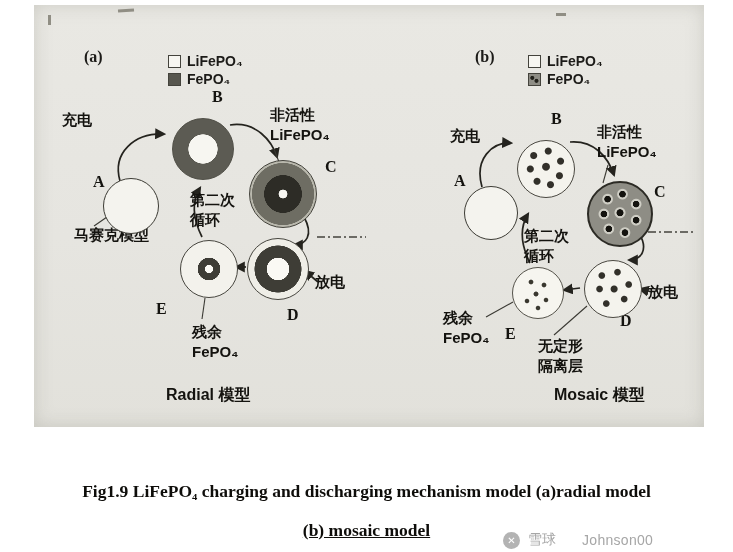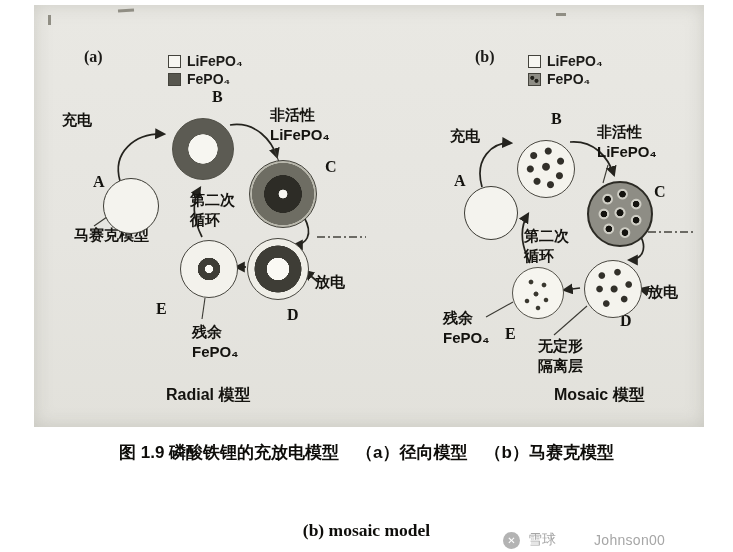--- a/index.html
+++ b/index.html
@@ -70,21 +70,21 @@
   .artifact{position:absolute;background:#908e84;}
 
   .caption-cn{position:absolute;left:0;top:441px;width:733px;text-align:center;
     font-weight:bold;font-size:17px;color:#0e0d0a;}
   .caption-en{position:absolute;left:0;width:733px;text-align:center;
     font-family:"Liberation Serif","DejaVu Serif",serif;font-weight:bold;font-size:17.5px;color:#0e0d0a;}
 
   .watermark{position:absolute;left:503px;top:531px;display:flex;align-items:center;gap:8px;color:#a6a6a6;font-size:14px;}
   .wm-logo{width:17px;height:17px;border-radius:50%;background:#b3b3b3;color:#ffffff;
     display:flex;align-items:center;justify-content:center;font-size:10px;font-weight:bold;flex:0 0 auto;}
-  .wm-user{margin-left:30px;letter-spacing:.3px;text-align:center;}
+  .wm-user{margin-left:18px;letter-spacing:.3px;text-align:center;}
 </style>
 </head>
 <body>
 
 <div class="page">
 
   <div class="scan"></div>
   <div class="artifact" style="left:118px;top:9px;width:16px;height:3px;transform:rotate(-4deg);"></div>
   <div class="artifact" style="left:48px;top:15px;width:3px;height:10px;"></div>
   <div class="artifact" style="left:556px;top:13px;width:10px;height:3px;"></div>
@@ -194,22 +194,22 @@
 
     <div class="circle cA" style="left:464px;top:186px;width:52px;height:52px;"></div>
     <div class="circle cB-b" style="left:517px;top:140px;width:56px;height:56px;"></div>
     <div class="circle cC-b" style="left:587px;top:181px;width:62px;height:62px;"></div>
     <div class="circle cD-b" style="left:584px;top:260px;width:56px;height:56px;"></div>
     <div class="circle cE-b" style="left:512px;top:267px;width:50px;height:50px;"></div>
 
     <div class="model" style="left:554px;top:385px;">Mosaic 模型</div>
   </div>
 
-  <div class="caption-cn">图 1.9 磷酸铁锂的充放电模型　（a）径向模型　（b）马赛克模型</div>
-  <div class="caption-en" style="top:520px;">(b) mosaic model</div>
+  <div class="caption-en" style="top:481px;">Fig1.9 LiFePO₄ charging and discharging mechanism model (a)radial model</div>
+  <div class="caption-en" style="top:520px;text-decoration:underline;">(b) mosaic model</div>
 
   <div class="watermark">
     <span class="wm-logo">✕</span>
     <span>雪球</span>
     <span class="wm-user">Johnson00</span>
   </div>
 
 </div>
 
 </body></html>

